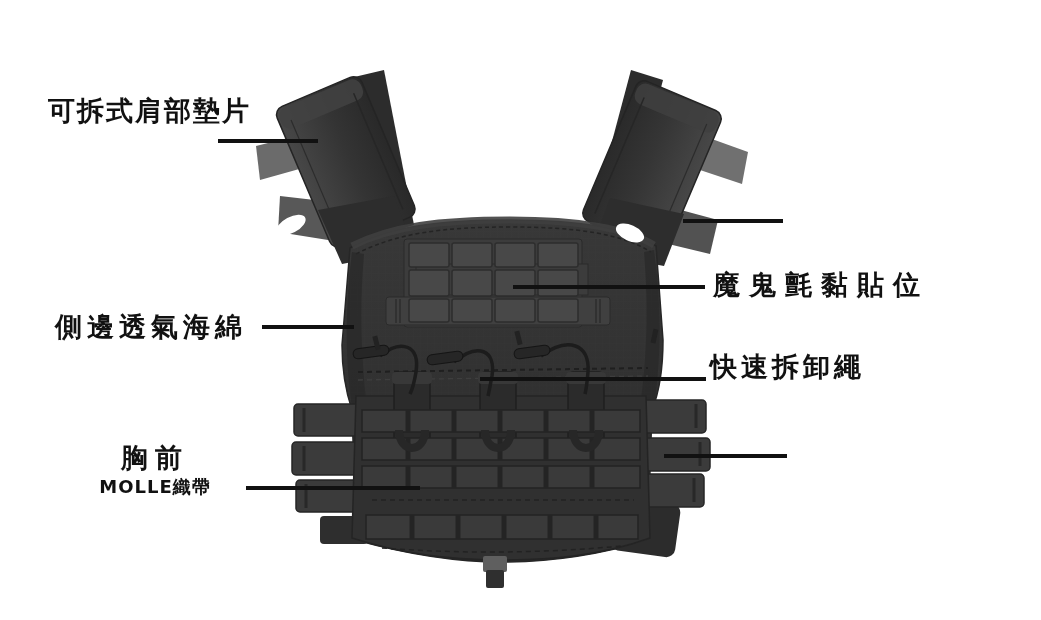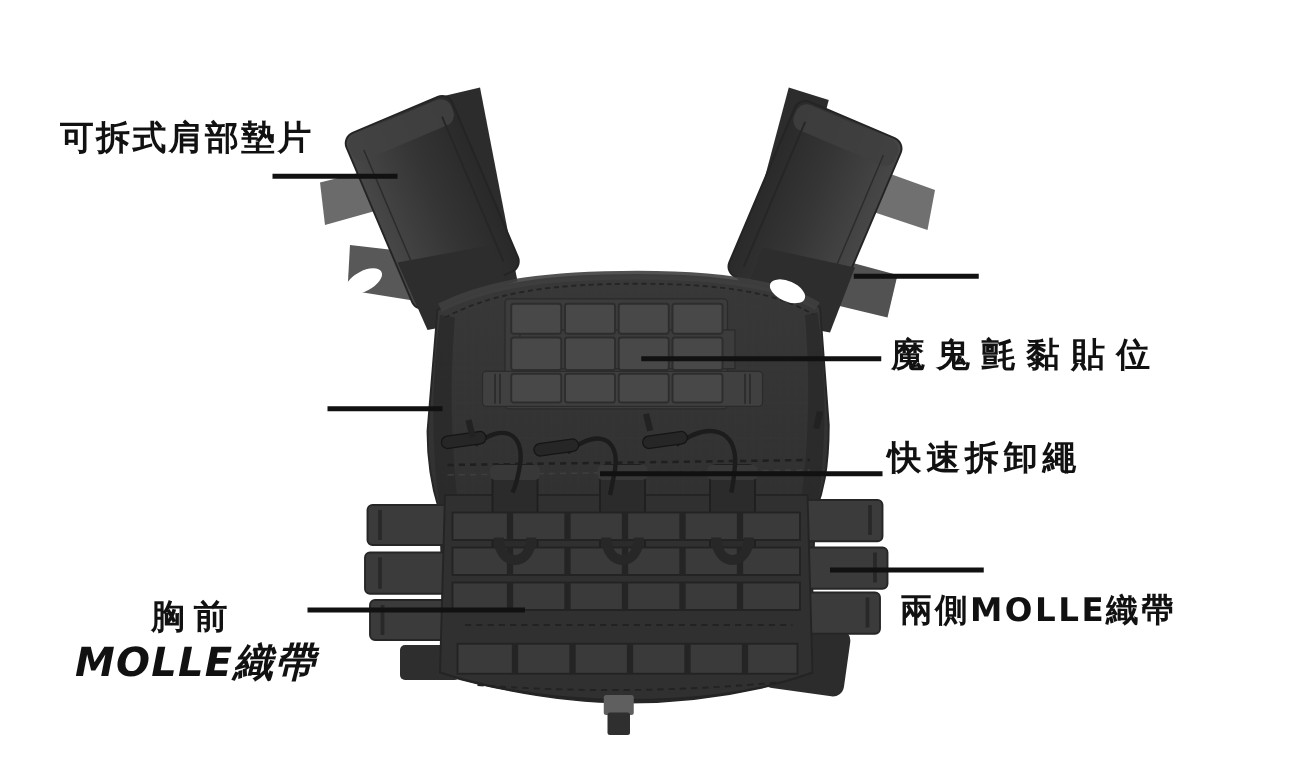--- a/index.html
+++ b/index.html
@@ -11,24 +11,24 @@
   .stage{
     position:relative;width:1041px;height:620px;background:var(--background);
     overflow:hidden;font-family:"DejaVu Sans","Liberation Sans",sans-serif;
   }
   .stage svg{position:absolute;left:0;top:0;}
   .leader{position:absolute;height:4px;background:var(--leader-line);}
   .label{
     position:absolute;color:var(--label-text);font-weight:bold;font-size:27px;
     line-height:1.1;white-space:nowrap;
   }
-  .label-2line{text-align:center;width:190px;white-space:nowrap;margin-top:36px;}
+  .label-2line{text-align:center;width:190px;white-space:nowrap;}
   .label-2line span{display:block;}
   .label-2line .l1{font-size:27px;letter-spacing:7px;}
-  .label-2line .l2{font-size:32px;letter-spacing:1px;margin-top:4px;font-style:italic;}
+  .label-2line .l2{font-size:18px;letter-spacing:1px;margin-top:4px;}
 </style>
 </head>
 <body>
 
 <div class="stage">
 
   <svg width="1041" height="620" viewBox="0 0 1041 620">
     <defs>
       <linearGradient id="padGradL" x1="0" y1="0" x2="1" y2="0">
         <stop offset="0" stop-color="#474747"></stop>
@@ -201,23 +201,23 @@
   <div class="leader" style="left:262px;top:325px;width:92px;"></div>
   <div class="leader" style="left:480px;top:377px;width:226px;"></div>
   <div class="leader" style="left:246px;top:486px;width:174px;"></div>
   <div class="leader" style="left:664px;top:454px;width:123px;"></div>
 
   <div class="label" style="left:48px;top:96px;letter-spacing:2px;">可拆式肩部墊片</div>
 
 
   <div class="label" style="left:713px;top:270px;letter-spacing:9px;">魔鬼氈黏貼位</div>
 
+  <div class="label" style="left:55px;top:312px;letter-spacing:5px;">側邊透氣海綿</div>
 
   <div class="label" style="left:710px;top:352px;letter-spacing:4px;">快速拆卸繩</div>
 
   <div class="label label-2line" style="left:60px;top:443px;">
     <span class="l1">胸前</span>
     <span class="l2">MOLLE織帶</span>
   </div>
 
-  <div class="label" style="left:720px;top:475px;font-size:26px;letter-spacing:2px;">兩側MOLLE織帶</div>
 
 </div>
 
 </body></html>

